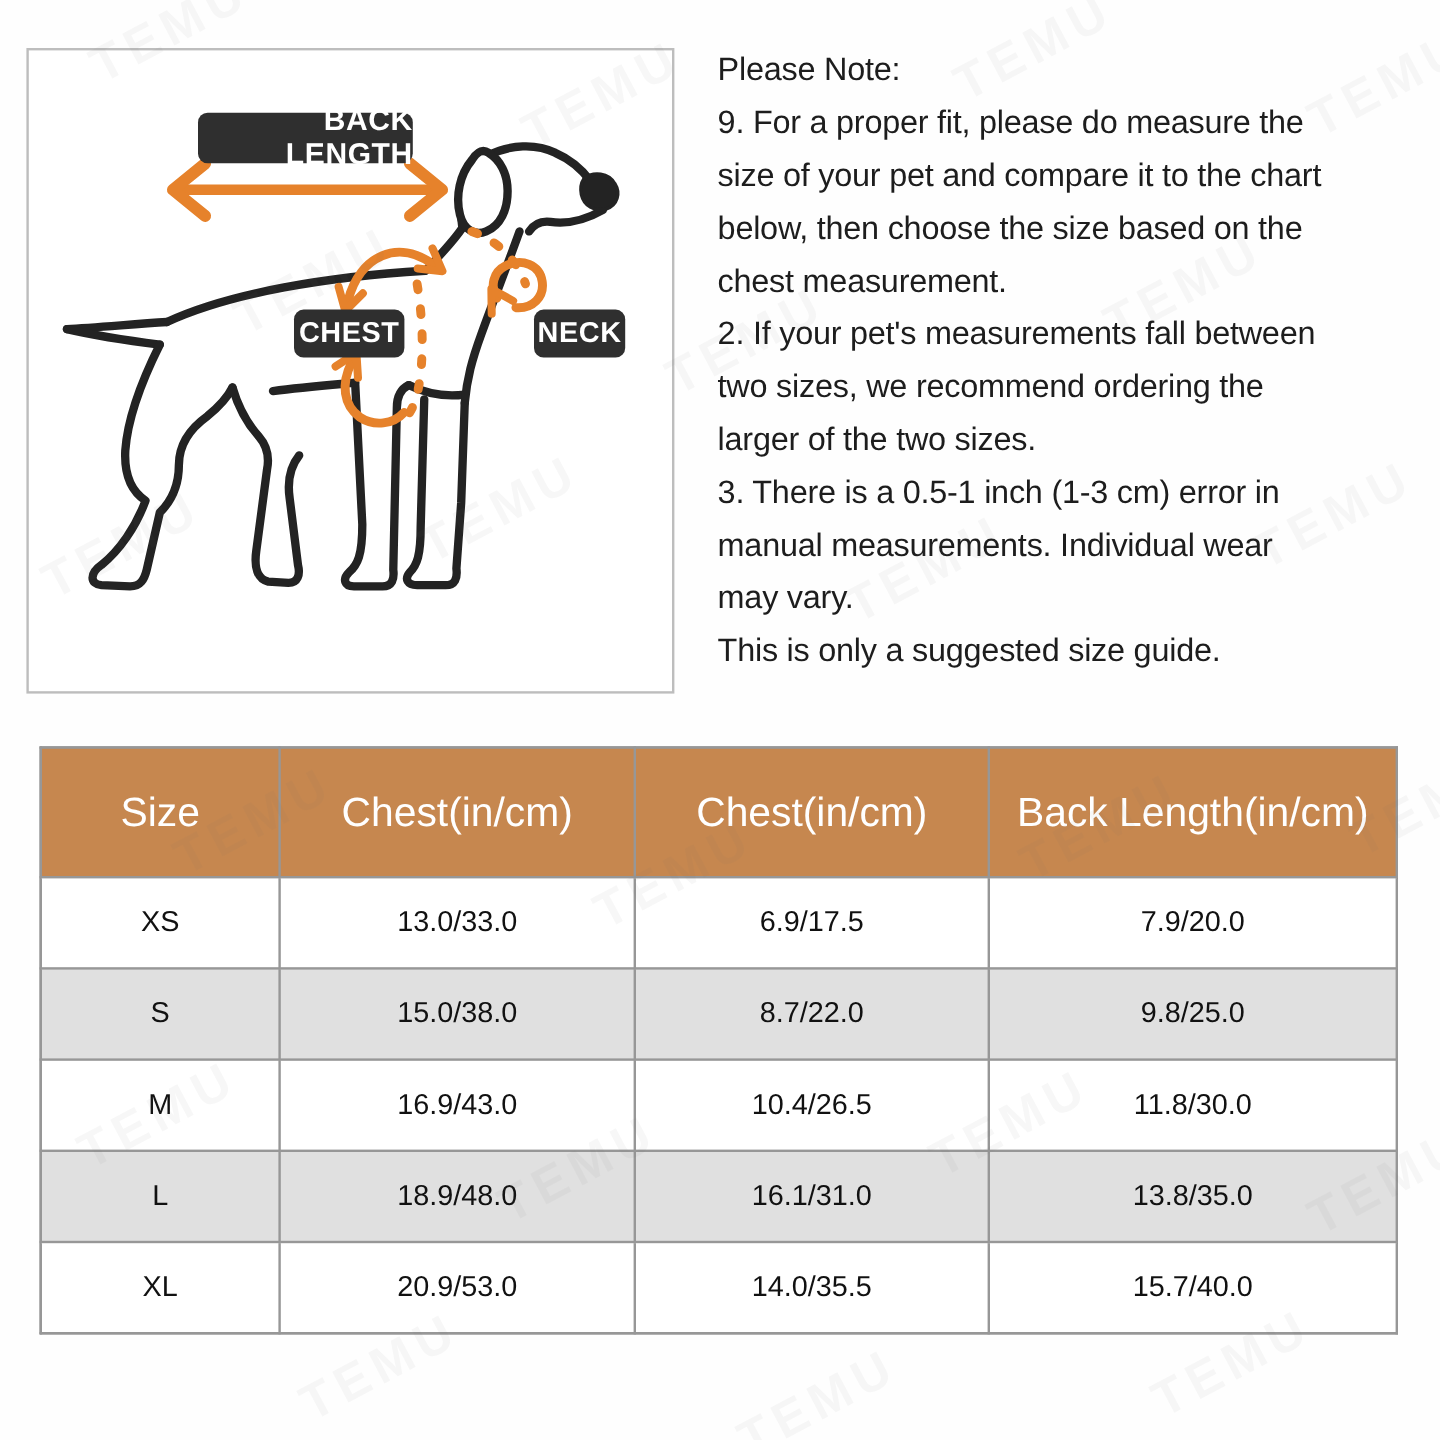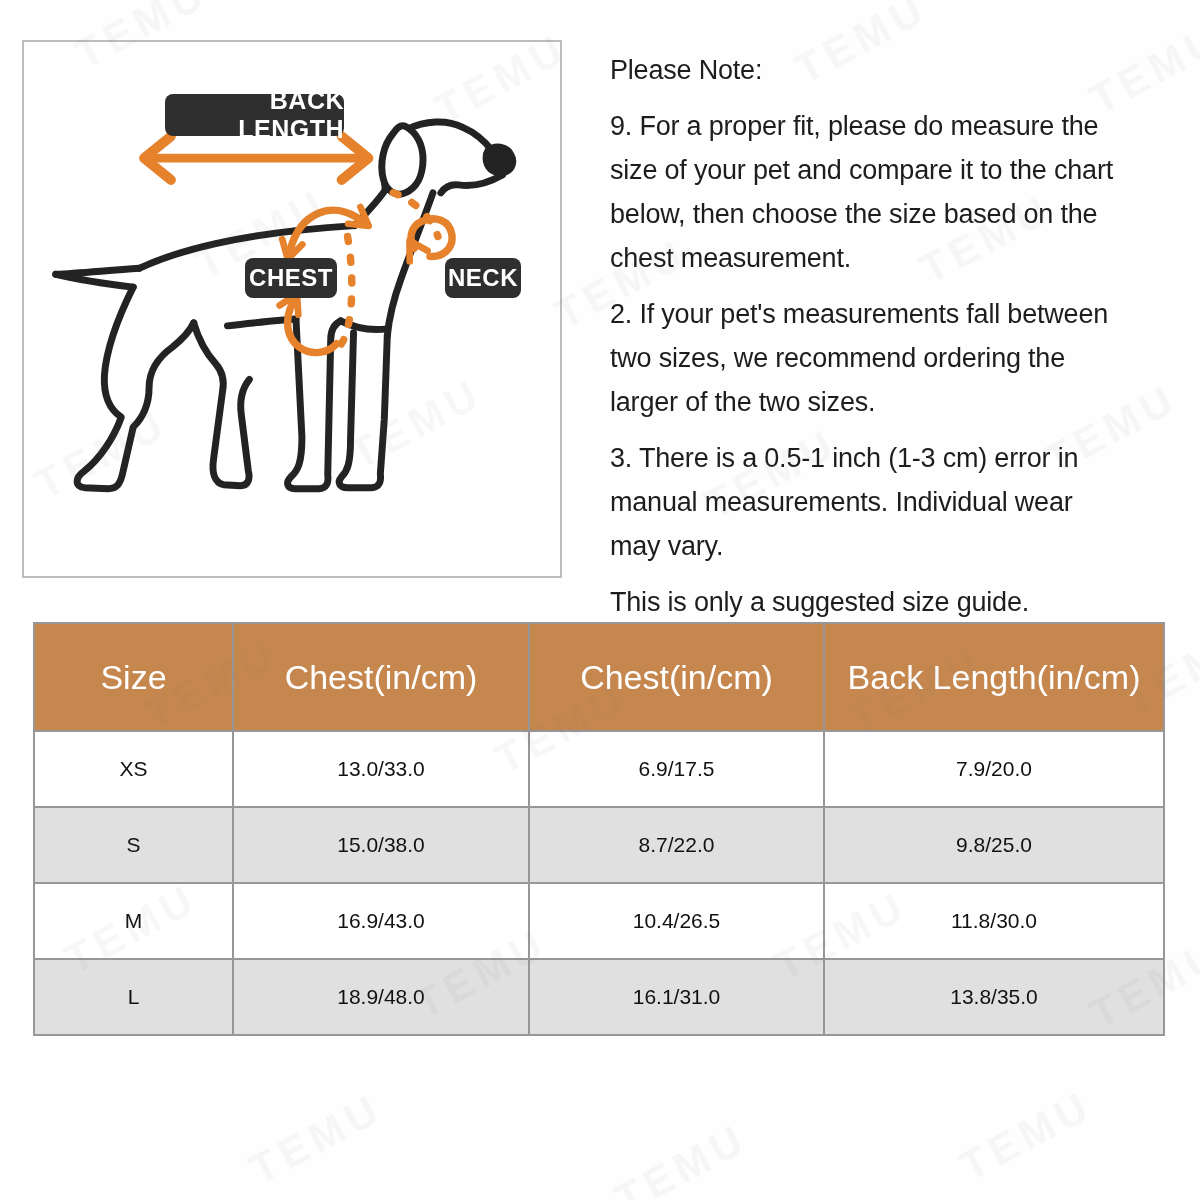--- a/index.html
+++ b/index.html
@@ -41,38 +41,38 @@
   .tag.back-length{left:141px;top:52px;width:179px;height:42px;font-size:25px;}
   .tag.chest{left:221px;top:216px;width:92px;height:40px;font-size:24px;}
   .tag.neck{left:421px;top:216px;width:76px;height:40px;font-size:24px;}
 
   
   .notes{
     position:absolute;left:598px;top:36px;width:600px;
     font-size:27px;line-height:44px;color:#1d1d1d;
     letter-spacing:-0.2px;z-index:1;
   }
-  .notes p{margin:12px;white-space:pre-line;}
+  .notes p{margin:0;white-space:pre-line;}
 
   
   table.size-table{
     position:absolute;left:33px;top:622px;width:1130px;
     border-collapse:collapse;table-layout:fixed;
     text-align:center;z-index:1;
     background:#737373;
   }
   table.size-table th{
     background:var(--header-bg,#C6874F);
     color:var(--header-text,#ffffff);
     font-weight:normal;font-size:34px;
     height:104px;
     border:2px solid var(--table-border,#979797);
   }
   table.size-table td{
-    font-size:21px;color:#111;
+    font-size:24px;color:#111;
     height:72px;
     border:2px solid var(--table-border,#979797);
     background:#fff;
   }
   table.size-table tbody tr:nth-child(even) td{
     background:var(--row-alt-bg,#E0E0E0);
   }
 </style>
 </head>
 <body>
@@ -191,20 +191,26 @@
         <td>M</td>
         <td>16.9/43.0</td>
         <td>10.4/26.5</td>
         <td>11.8/30.0</td>
       </tr>
       <tr>
         <td>L</td>
         <td>18.9/48.0</td>
         <td>16.1/31.0</td>
         <td>13.8/35.0</td>
+      </tr>
+      <tr>
+        <td>XL</td>
+        <td>20.9/53.0</td>
+        <td>14.0/35.5</td>
+        <td>15.7/40.0</td>
       </tr>
     </tbody>
   </table>
 
   <div class="wm-layer" id="wm-layer">
       <span style="left: 70px; top: 0px;">TEMU</span>
       <span style="left: 430px; top: 55px;">TEMU</span>
       <span style="left: 790px; top: 15px;">TEMU</span>
       <span style="left: 1085px; top: 45px;">TEMU</span>
       <span style="left: 190px; top: 210px;">TEMU</span>

